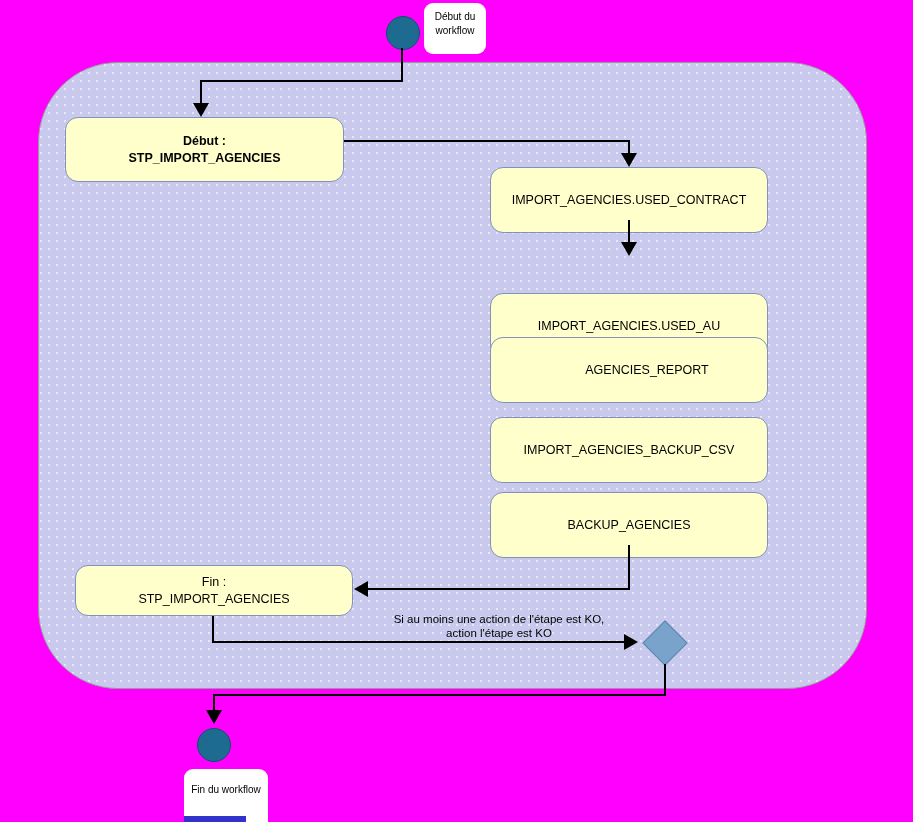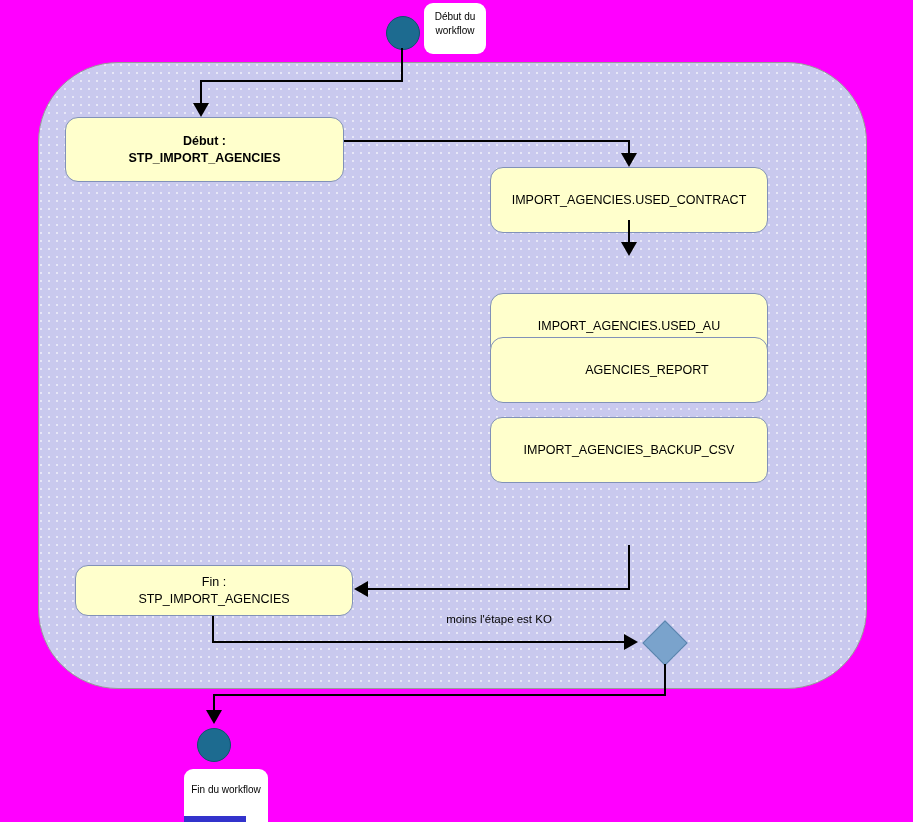--- a/index.html
+++ b/index.html
@@ -111,36 +111,40 @@
   <div class="arrow down" style="left:621px;top:242px;"></div>
   <div class="box action" style="top:268px;margin-top:25px;">
     <span>IMPORT_AGENCIES.USED_AU</span>
   </div>
   <div class="box action" style="top:337px;padding-left:36px;">
     <span>AGENCIES_REPORT</span>
   </div>
   <div class="box action" style="top:417px;border-radius:12px;">
     <span>IMPORT_AGENCIES_BACKUP_CSV</span>
   </div>
+  <div class="box action" style="top:492px;">
+    <span>BACKUP_AGENCIES</span>
+  </div>
 
   <div class="line" style="left:628px;top:545px;width:2px;height:45px;"></div>
   <div class="line" style="left:368px;top:588px;width:262px;height:2px;"></div>
   <div class="arrow left" style="left:354px;top:581px;"></div>
 
   <div class="box" style="left:75px;top:565px;width:278px;height:51px;">
     <span>Fin :</span>
     <span>STP_IMPORT_AGENCIES</span>
   </div>
 
   <div class="line" style="left:212px;top:616px;width:2px;height:27px;"></div>
   <div class="line" style="left:212px;top:641px;width:412px;height:2px;"></div>
   <div class="arrow right" style="left:624px;top:634px;"></div>
 
   <div class="condition">
-    <div>moins l'étape est KO</div>
+    <div>Si au moins une action de l'étape est KO,</div>
+    <div>action l'étape est KO</div>
   </div>
 
   <div class="diamond"></div>
 
   <div class="line" style="left:664px;top:664px;width:2px;height:32px;"></div>
   <div class="line" style="left:213px;top:694px;width:452px;height:2px;"></div>
   <div class="line" style="left:213px;top:694px;width:2px;height:16px;"></div>
   <div class="arrow down" style="left:206px;top:710px;"></div>
 
   <div class="circle-node" style="left:197px;top:728px;"></div>

